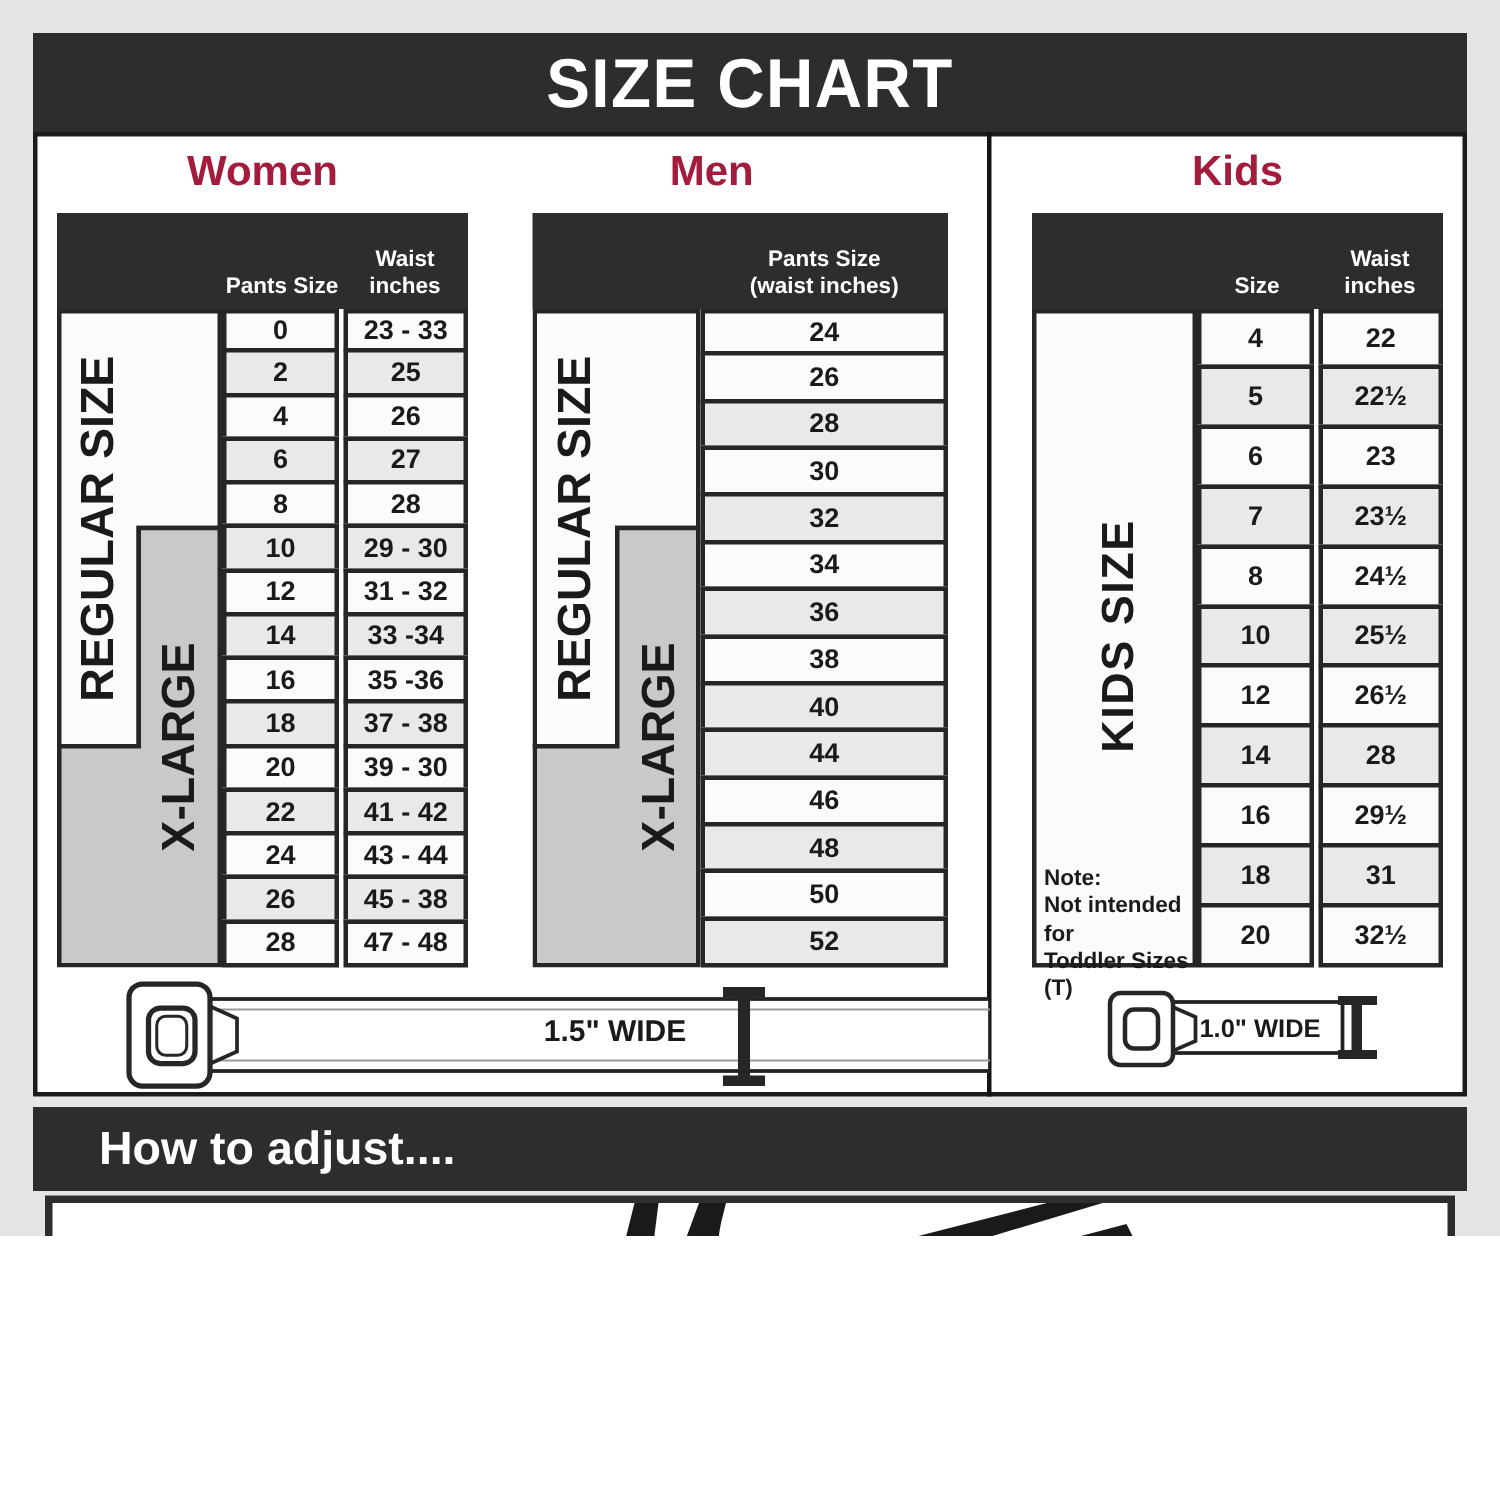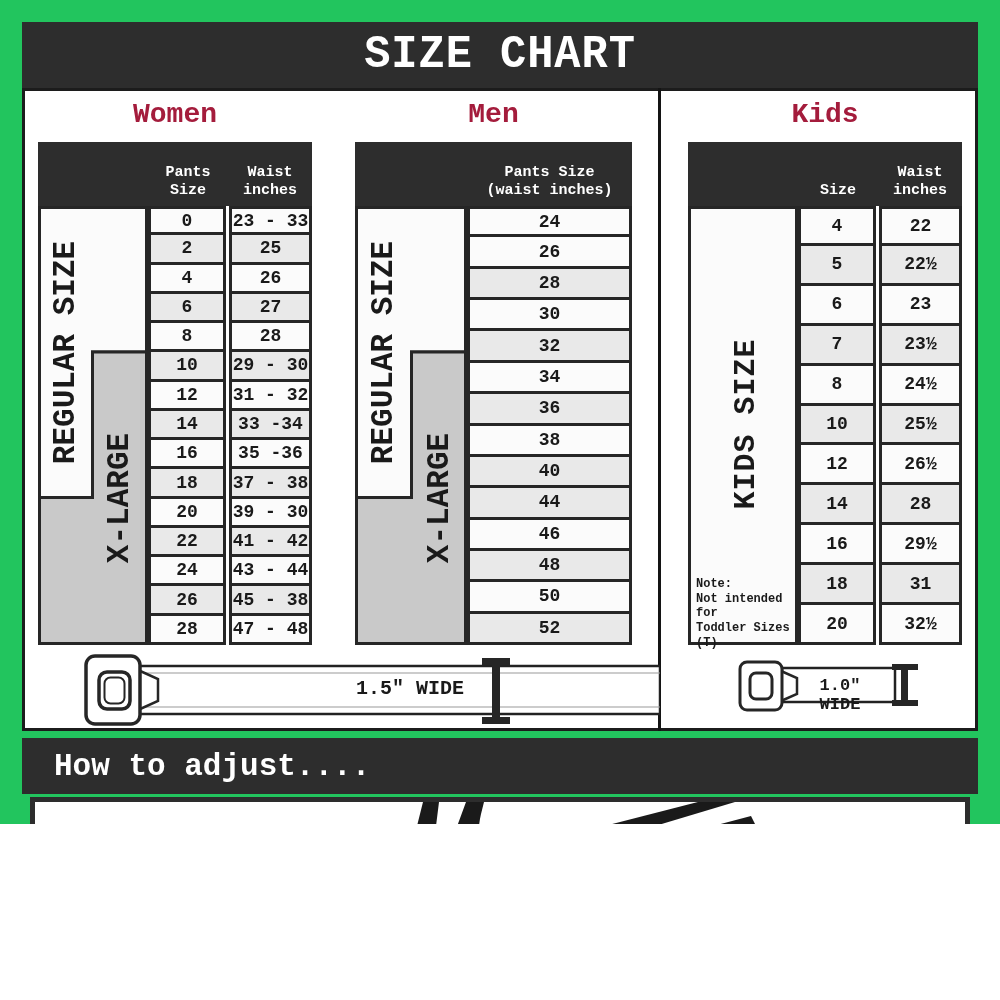--- a/index.html
+++ b/index.html
@@ -1,32 +1,32 @@
 <!DOCTYPE html>
 <html><head>
 <meta charset="utf-8">
 <style>
   html,body{margin:0;padding:0;background:#ffffff;}
-  .page{position:relative;width:1000px;height:824px;background:#22c55e;
-        font-family:Liberation Mono, monospace;color:#1a1a1a;overflow:hidden;}
+  .page{position:relative;width:1000px;height:824px;background:#e5e5e5;
+        font-family:Liberation Sans, sans-serif;color:#1a1a1a;overflow:hidden;}
 
   
   .title-bar{position:absolute;left:22px;top:22px;width:956px;height:66px;background:#2d2d2d;
              display:flex;align-items:center;justify-content:center;}
   .title-bar span{color:#fff;font-weight:bold;font-size:46px;letter-spacing:1px;transform:scaleX(.95);}
 
   
   .main-box{position:absolute;left:22px;top:88px;width:956px;height:643px;border:3px solid #1c1c1c;
             box-sizing:border-box;background:#fff;}
   .panel-divider{position:absolute;left:658px;top:88px;width:3px;height:643px;background:#141414;}
 
   .col-heading{position:absolute;top:92px;height:44px;display:flex;align-items:center;justify-content:center;
                color:#a41c3c;font-weight:bold;font-size:28px;}
   .h-women{left:38px;width:274px;}
-  .h-men{left:355px;width:277px;}
+  .h-men{left:336px;width:277px;}
   .h-kids{left:688px;width:274px;}
 
   
   .sizetable{position:absolute;top:142px;height:503px;}
   .t-women{left:38px;width:274px;}
   .t-men{left:355px;width:277px;}
   .t-kids{left:688px;width:274px;}
   .thead{position:absolute;left:0;top:0;width:100%;height:64px;background:#2d2d2d;}
   .th{position:absolute;bottom:5px;color:#fff;font-weight:bold;font-size:15px;text-align:center;line-height:1.25;}
   .t-women .th-c0,.t-kids .th-c0{left:110px;width:80px;}
@@ -48,32 +48,32 @@
   .t-men .label-zone{width:112px;}
   .t-kids .label-zone{width:110px;box-sizing:border-box;border:3px solid #262626;background:#fbfbfb;}
   .label-zone svg{position:absolute;left:0;top:0;}
   .rot{position:absolute;transform:rotate(-90deg);text-align:center;font-weight:bold;white-space:nowrap;
        display:flex;align-items:center;justify-content:center;}
   .rot-regular{font-size:31px;width:290px;height:53px;left:-118px;top:120px;}
   .rot-xlarge{font-size:31px;width:292px;height:56px;left:-65px;top:264px;}
   .t-men .rot-regular{left:-117px;}
   .t-men .rot-xlarge{left:-62px;}
   .rot-kids{font-size:30px;width:300px;height:60px;left:-95px;top:185px;letter-spacing:1px;}
-  .kids-note{position:absolute;left:5px;top:368px;font-size:12px;font-weight:600;line-height:1.22;}
+  .kids-note{position:absolute;left:5px;top:368px;font-size:15px;font-weight:600;line-height:1.22;}
 
   
   .belt-svg{position:absolute;}
   .belt-label{position:absolute;font-weight:bold;text-align:center;}
   .lbl-adult{left:340px;top:677px;width:140px;font-size:20px;}
   .lbl-kids{left:795px;top:676px;width:90px;font-size:17px;}
 
   
   .adjust-bar{position:absolute;left:22px;top:738px;width:956px;height:56px;background:#2d2d2d;
               display:flex;align-items:center;}
-  .adjust-bar span{color:#fff;font-weight:bold;font-size:31px;padding-left:32px;}
+  .adjust-bar span{color:#fff;font-weight:bold;font-size:31px;padding-left:44px;}
   .illu-box{position:absolute;left:30px;top:797px;width:940px;height:176px;border:5px solid #2d2d2d;
             box-sizing:border-box;background:#fff;}
   .illu-svg{position:absolute;left:35px;top:802px;}
   .adj-word{position:absolute;font-weight:bold;font-size:28px;color:#2f2f2f;text-align:center;transform:scaleX(.88);}
   .w-smaller{left:240px;top:889px;width:160px;}
   .w-larger{left:468px;top:889px;width:150px;}
 </style>
 </head>
 <body>
 

